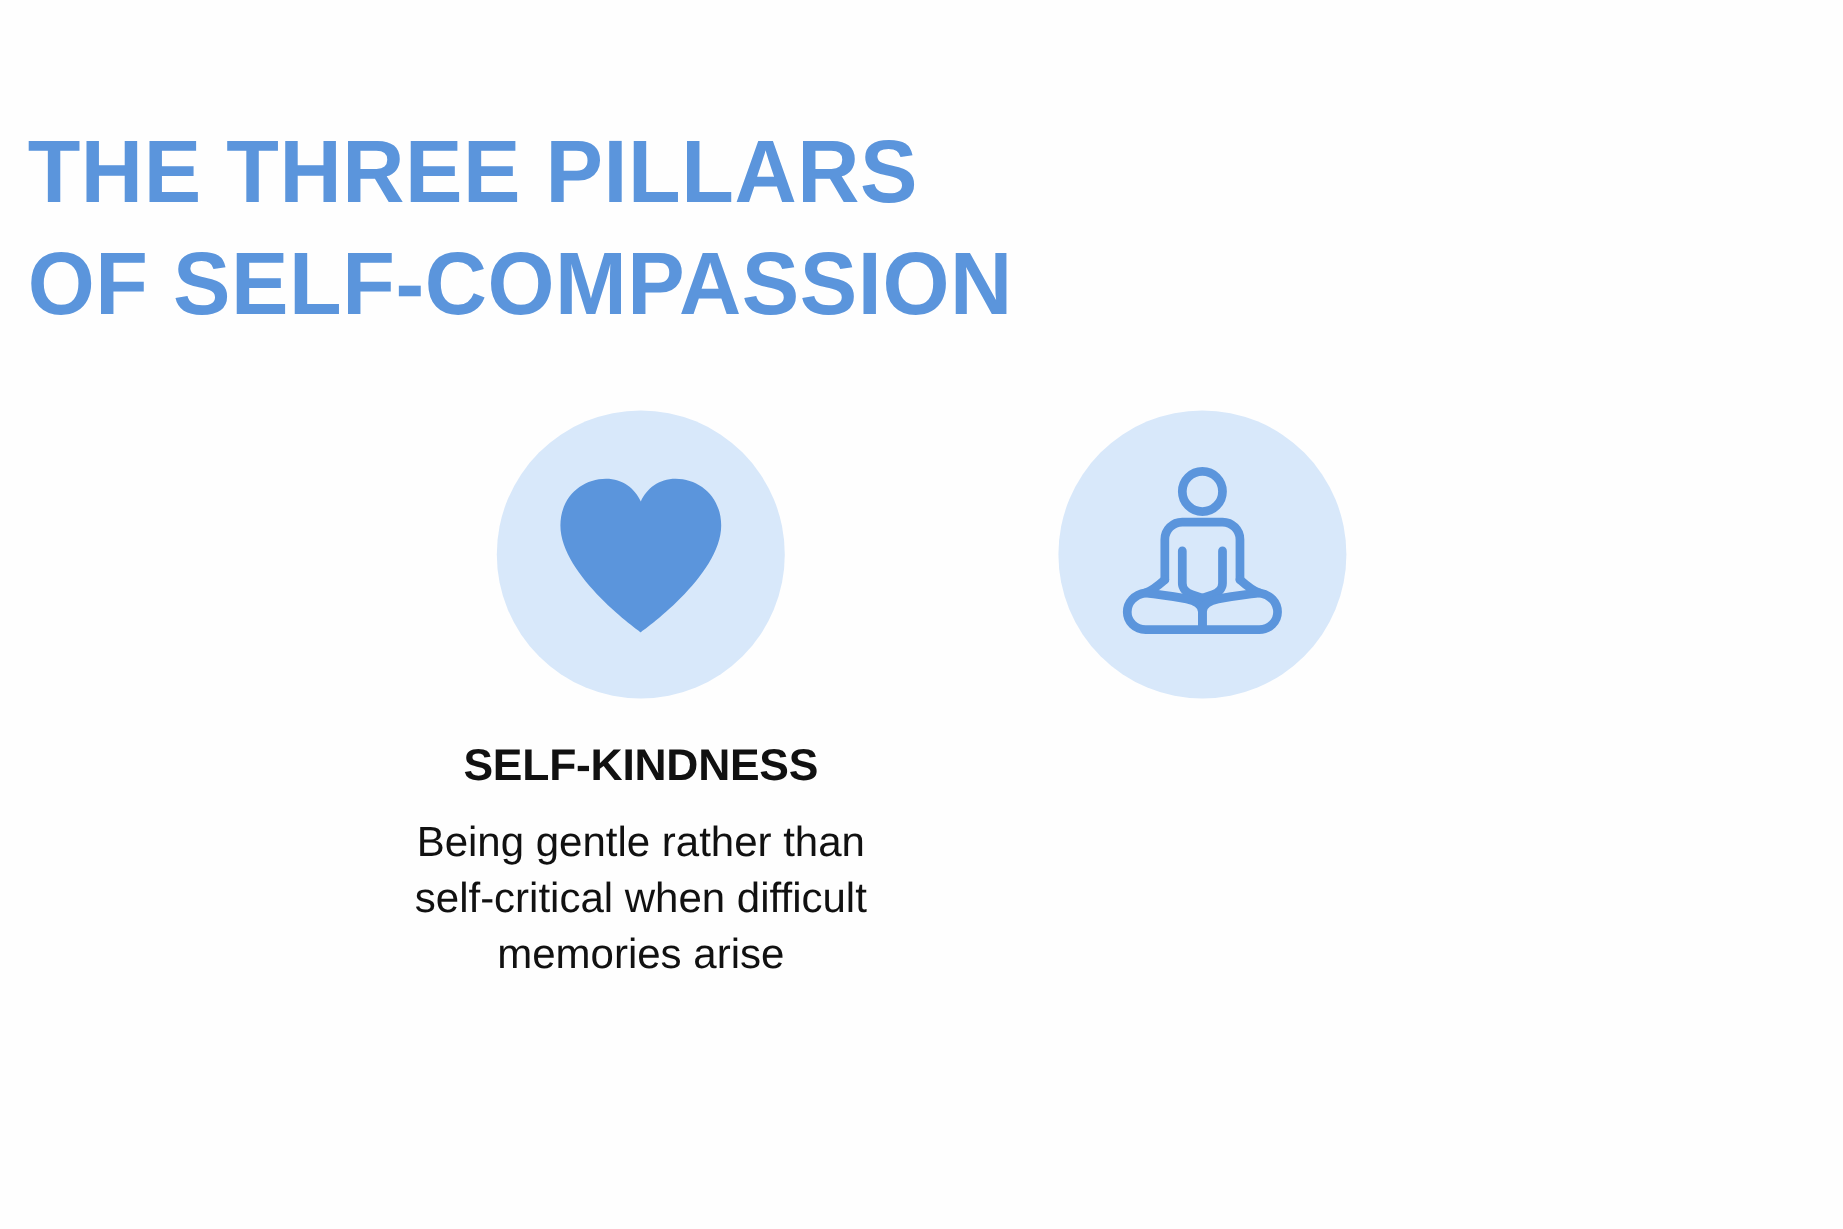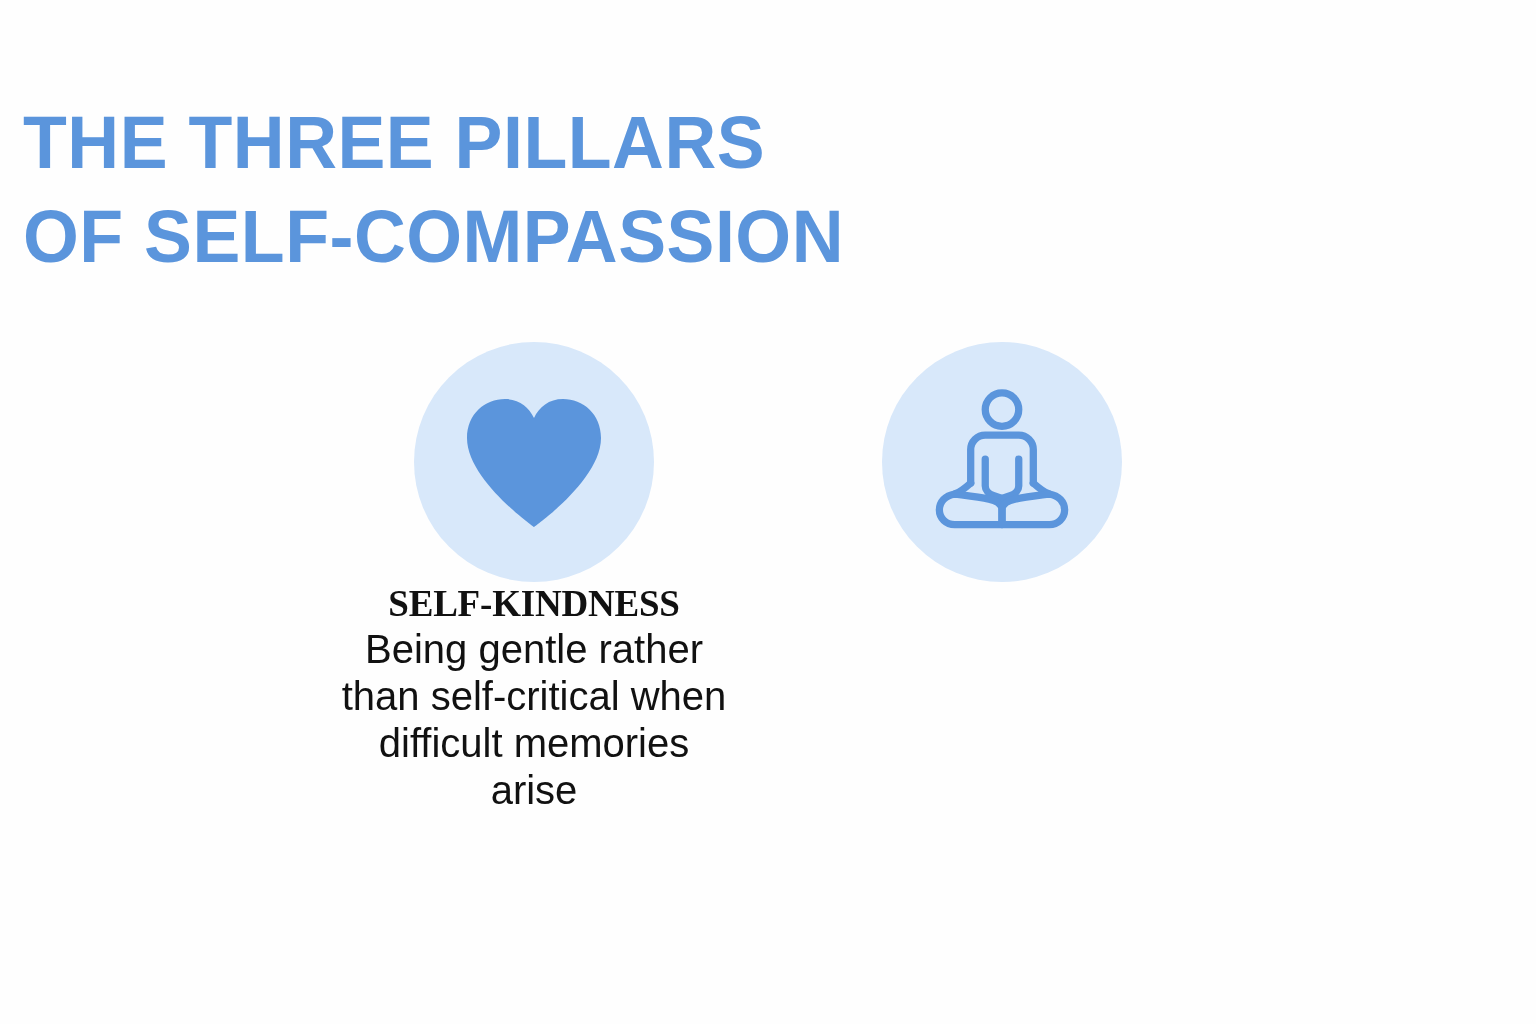--- a/index.html
+++ b/index.html
@@ -65,34 +65,36 @@
     border-radius: 50%;
     background: #D8E8FA;
     display: flex;
     align-items: center;
     justify-content: center;
     flex: 0 0 auto;
   }
   .icon-circle svg { display:block; }
 
   .col-heading {
-    font-family: Liberation Serif, serif;
+    margin-top: 34px;
+    font-family: Liberation Sans, sans-serif;
     font-weight: bold;
     font-size: 37px;
     line-height: 44px;
     letter-spacing: -0.2px;
     color: #111111;
     text-align: center;
     white-space: nowrap;
   }
 
   .col-body {
+    margin-top: 18px;
     font-family: "Liberation Sans", sans-serif;
     font-weight: normal;
-    font-size: 40px;
+    font-size: 35px;
     line-height: 47px;
     color: #111111;
     text-align: center;
     max-width: 400px;
   }
   .col-body.wide { max-width: 430px; }
 </style>
 </head>
 <body>
 

